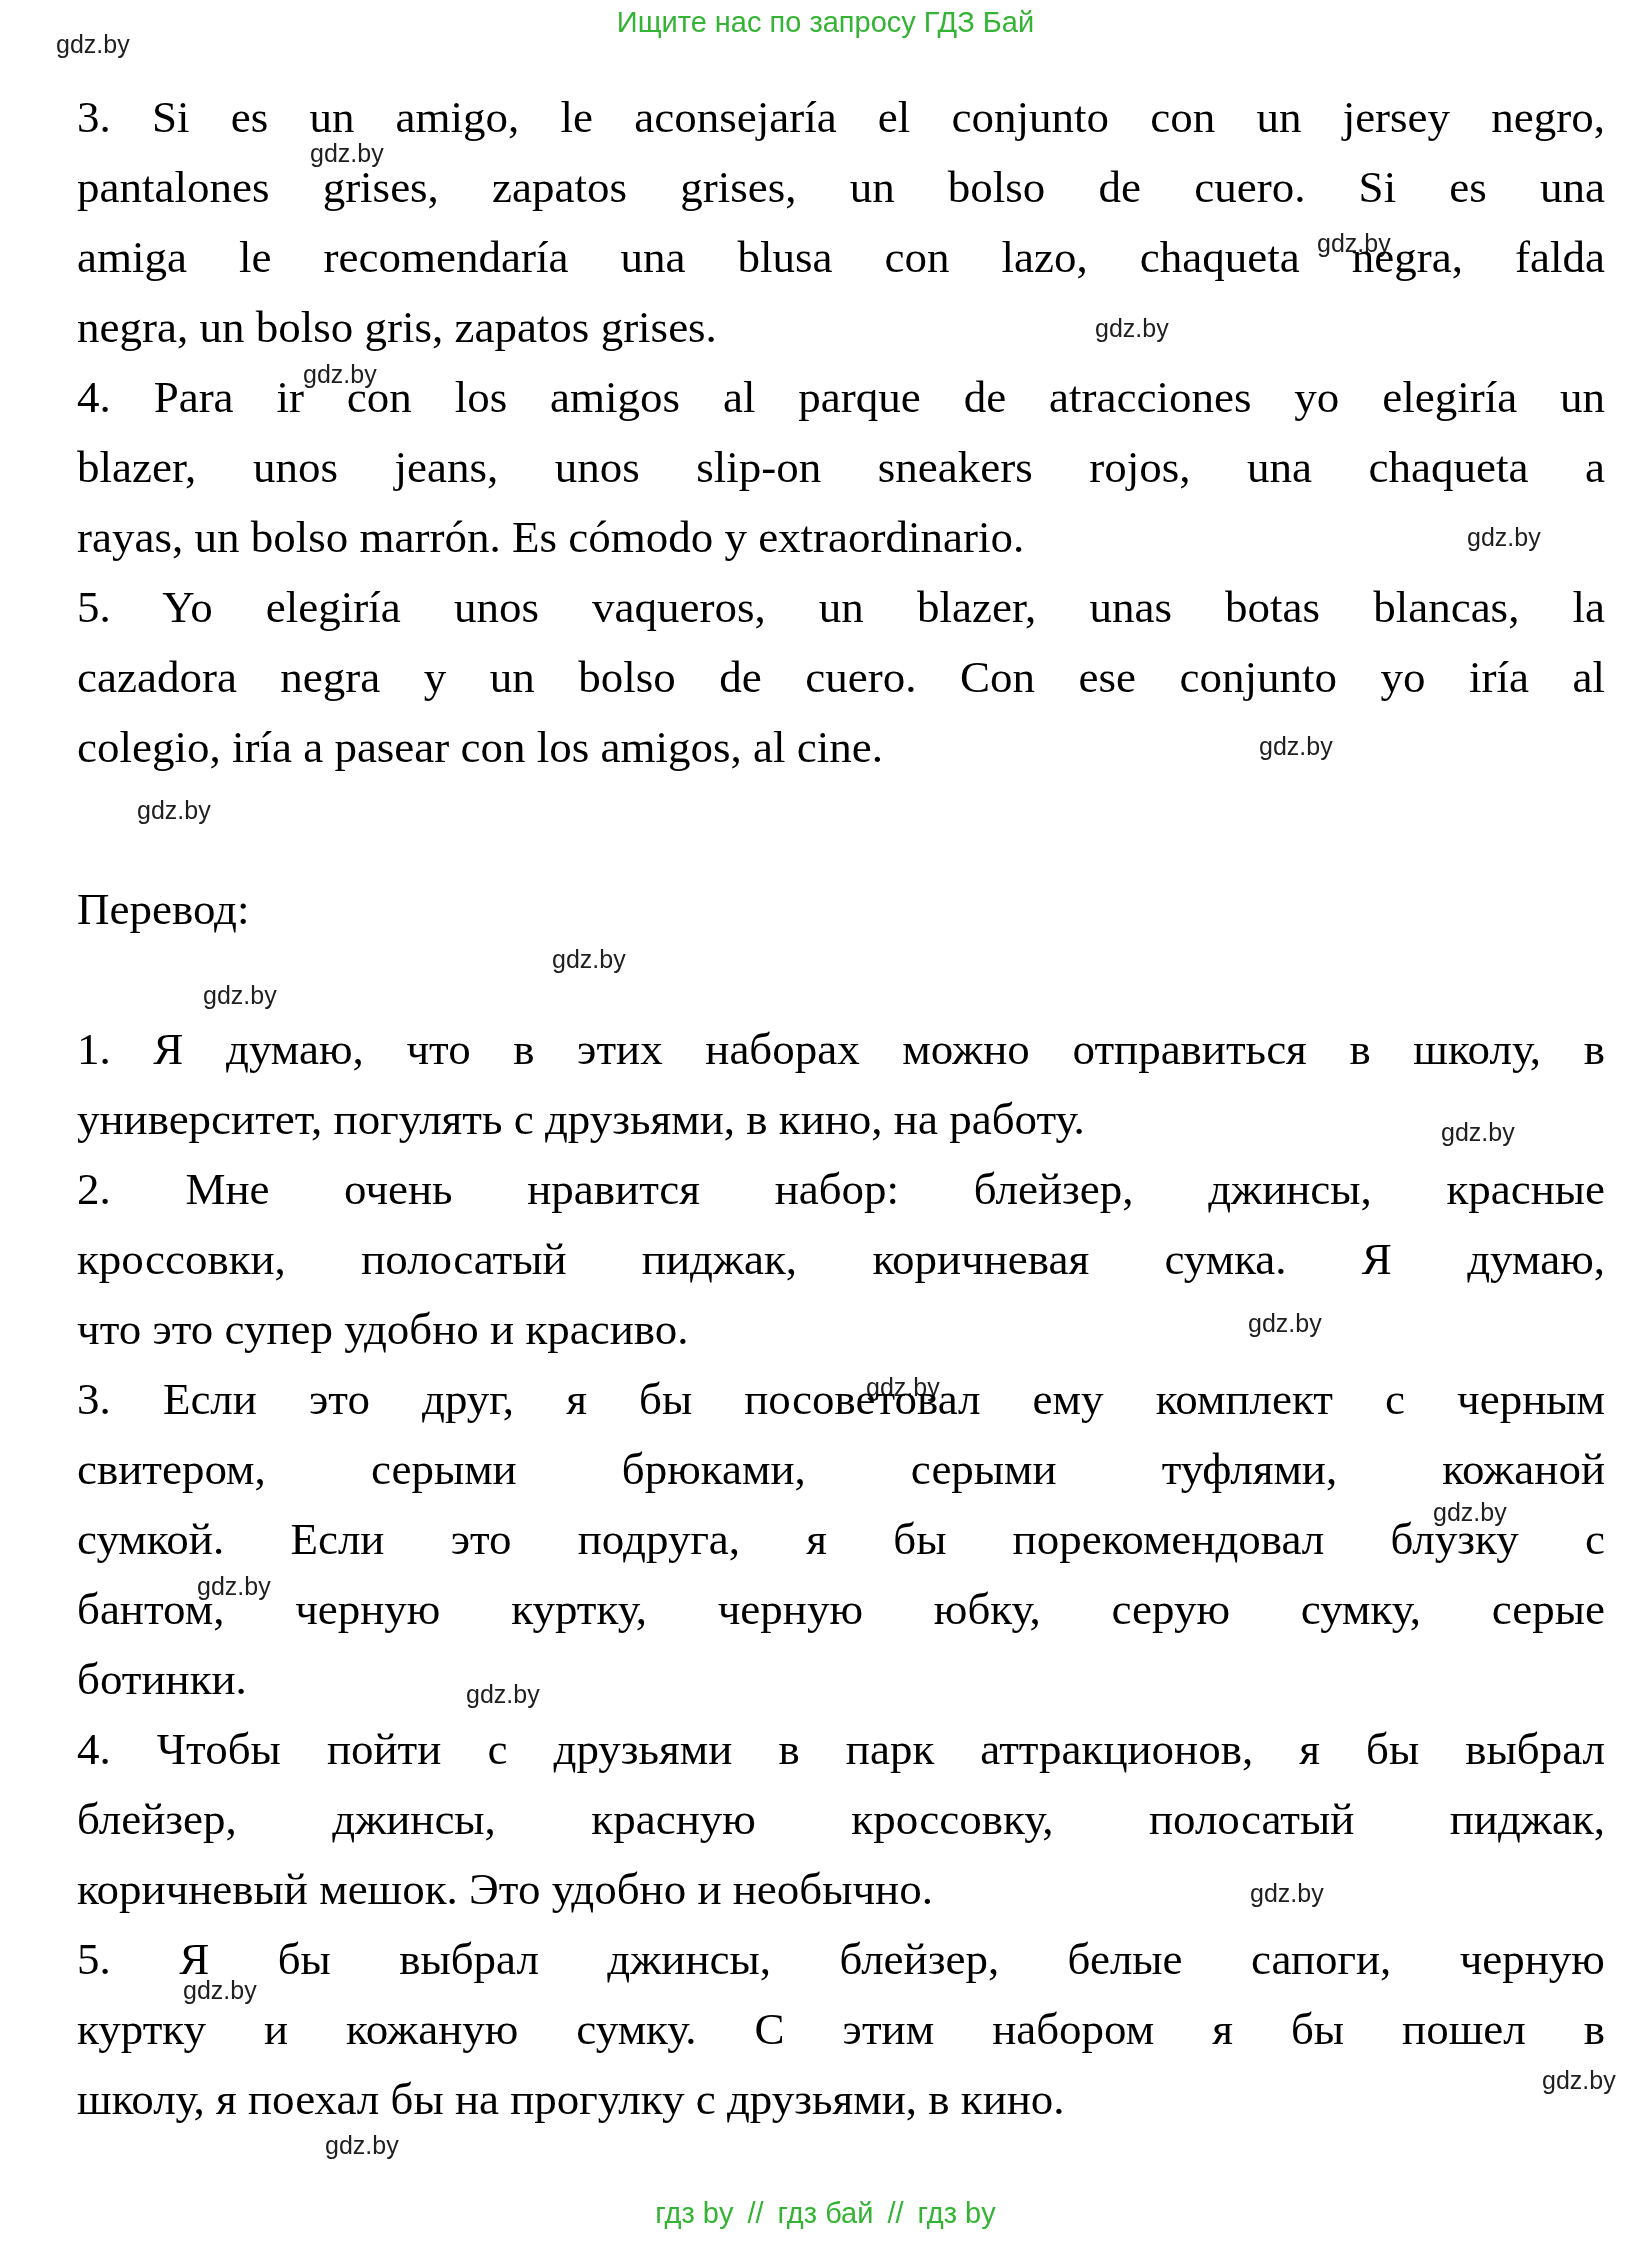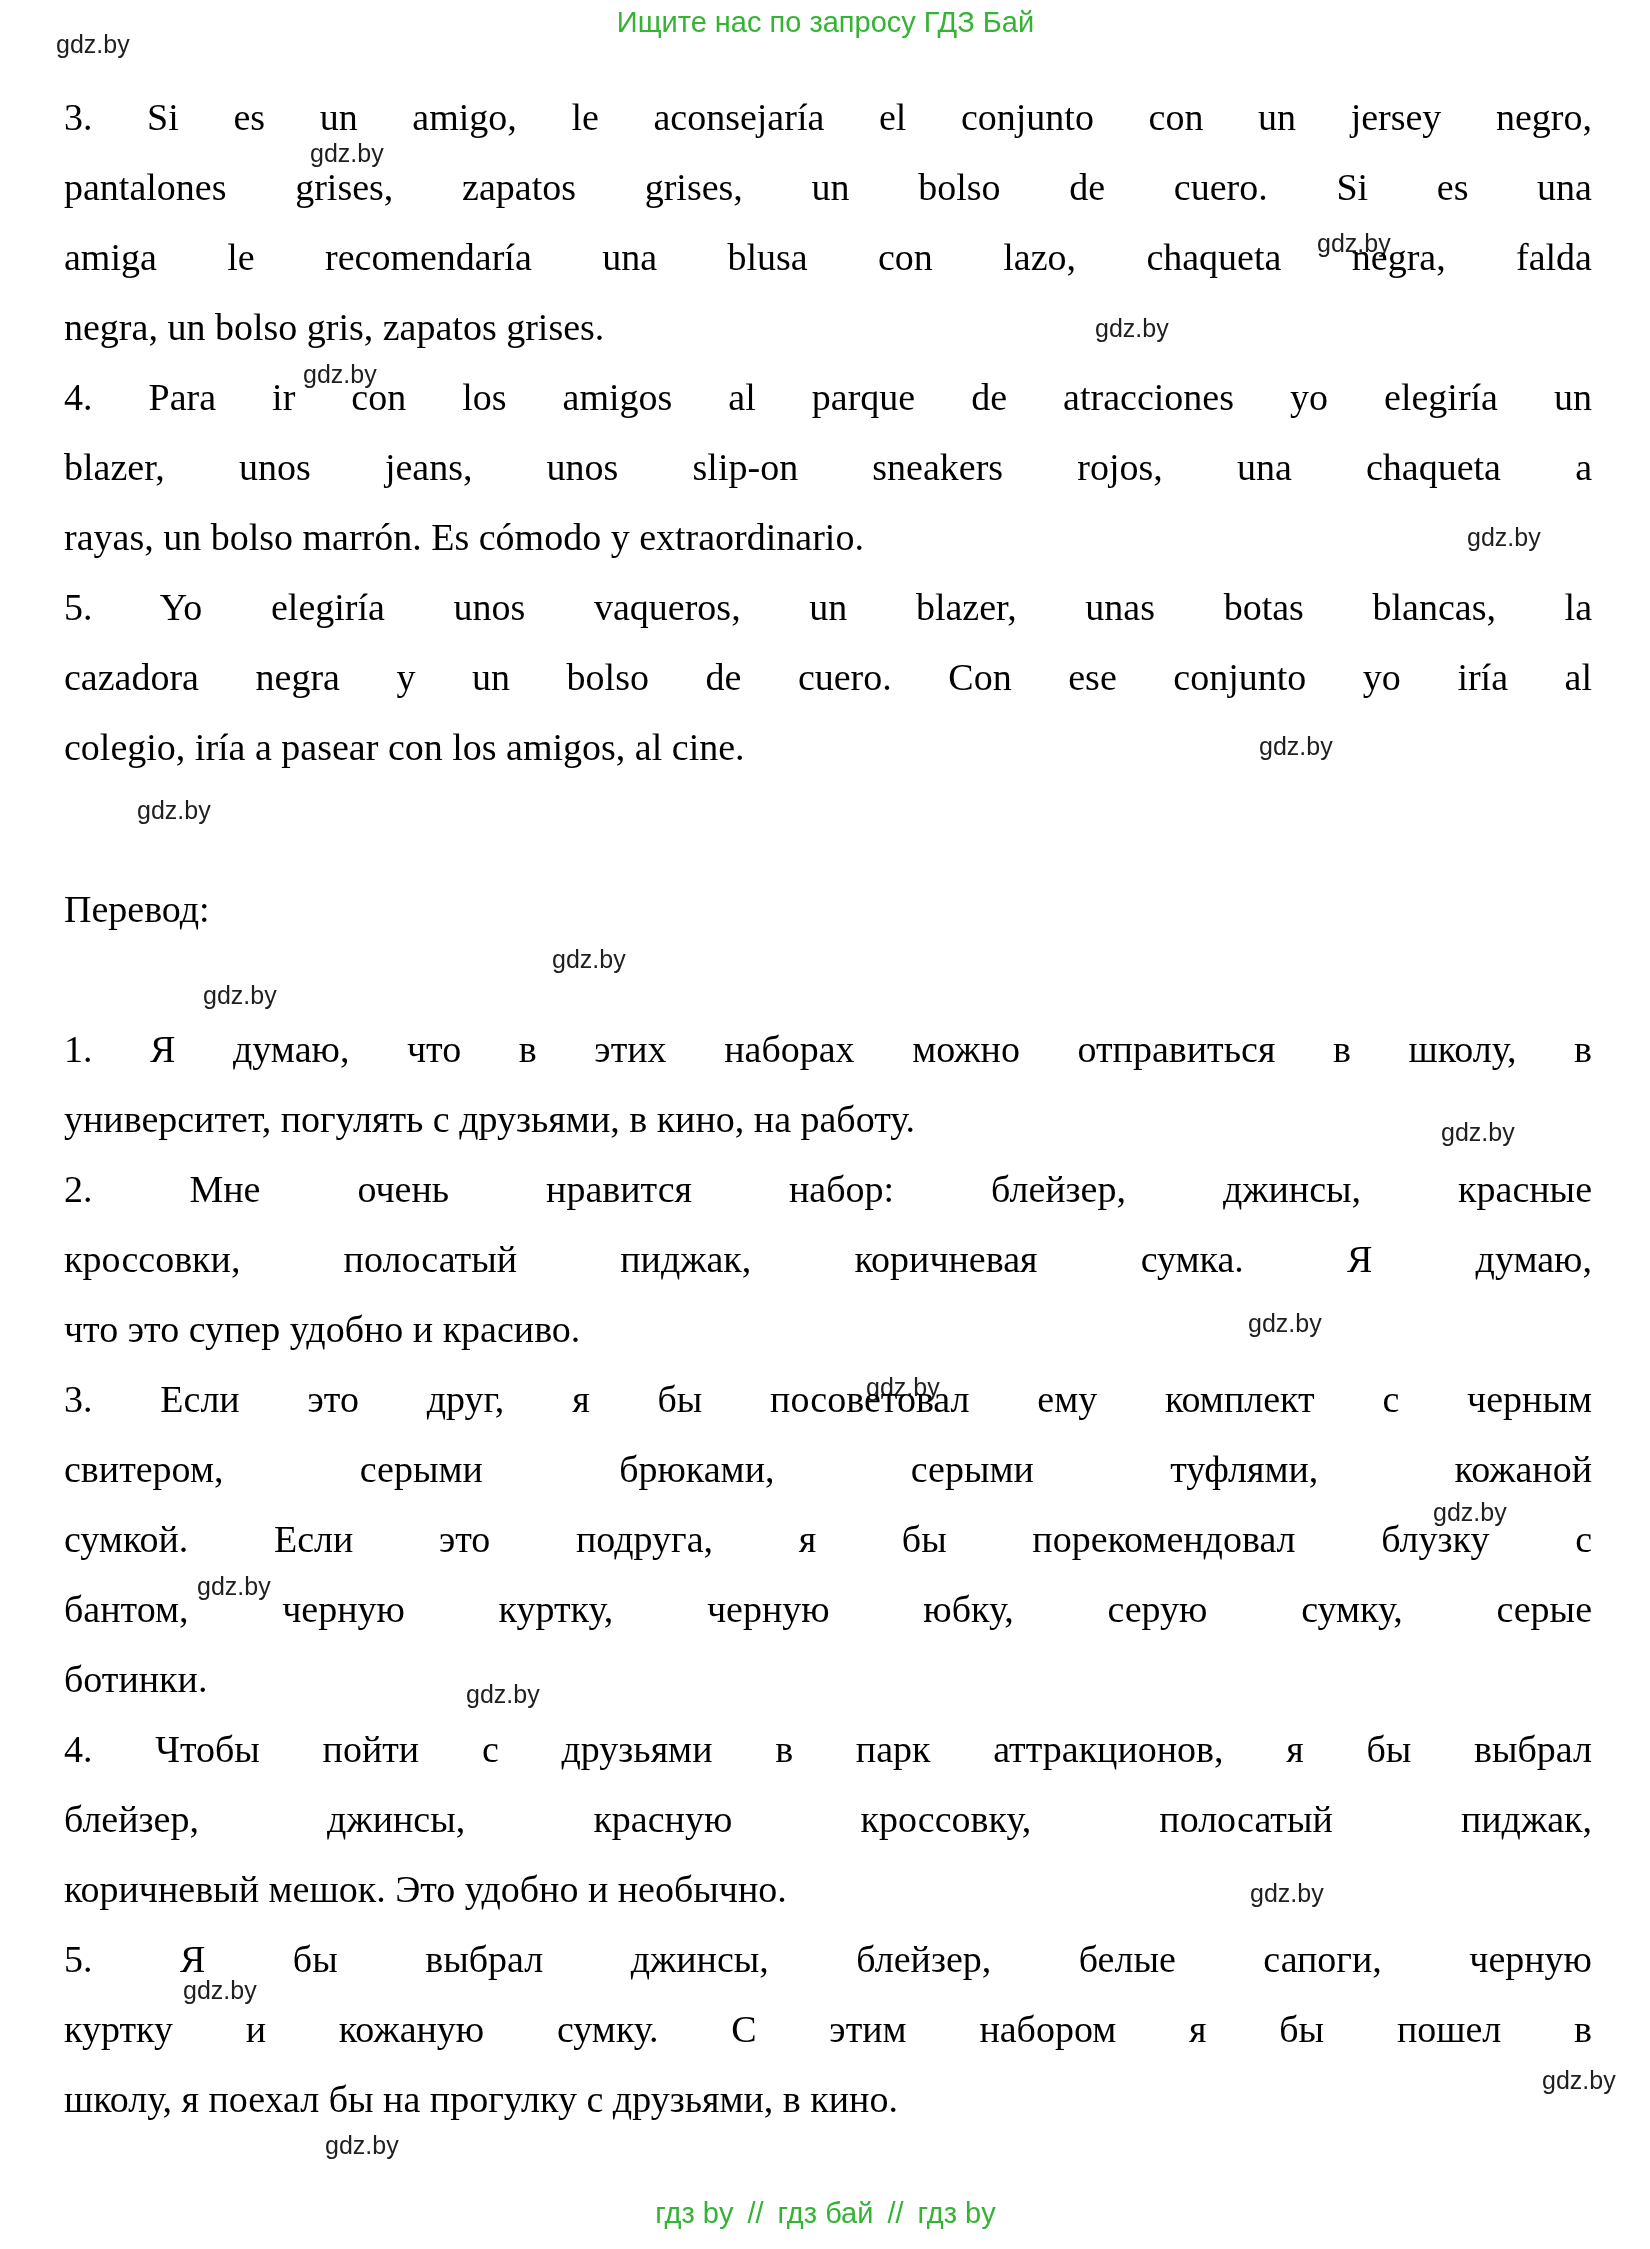--- a/index.html
+++ b/index.html
@@ -11,22 +11,22 @@
   }
   .promo {
     position:absolute; top:6px; left:0; width:100%; text-align:center;
     font-family:"Liberation Sans", sans-serif; font-size:29px; color:var(--green);
   }
   .wm {
     position:absolute; font-family:"Liberation Sans", sans-serif; font-size:25px;
     color:var(--wm); white-space:nowrap;margin-left:28px;
   }
   .content {
-    position:absolute; top:82px; left:64px; width:1528px;
-    font-size:38px; line-height:70px;
+    position:absolute; top:82px; left:77px; width:1528px;
+    font-size:45px; line-height:70px;
   }
   .para { margin:0; }
   .line { text-align:justify; text-align-last:justify; }
   .line.last { text-align-last:left; }
   .heading { margin-top:92px; }
   #ru-paras { margin-top:70px; }
   .footer {
     position:absolute; left:0; bottom:20px; width:100%; text-align:center;
     font-family:"Liberation Sans", sans-serif; font-size:29px; color:var(--green);
   }

